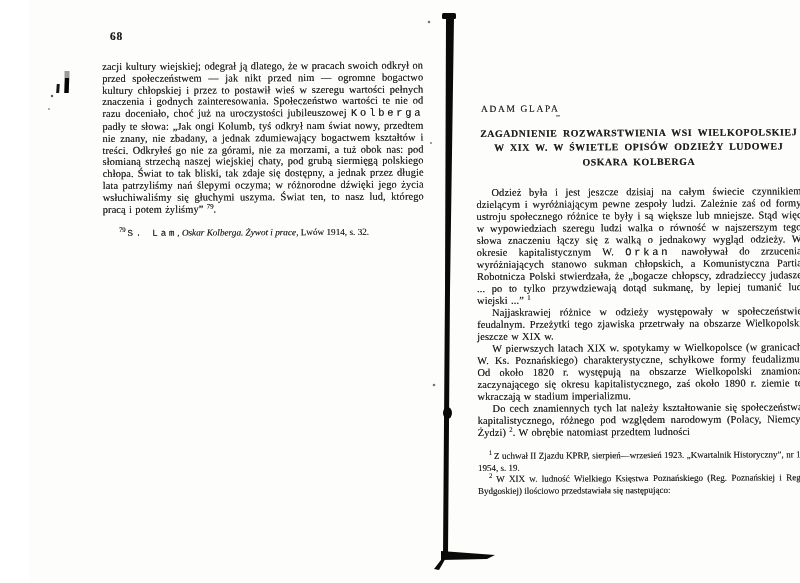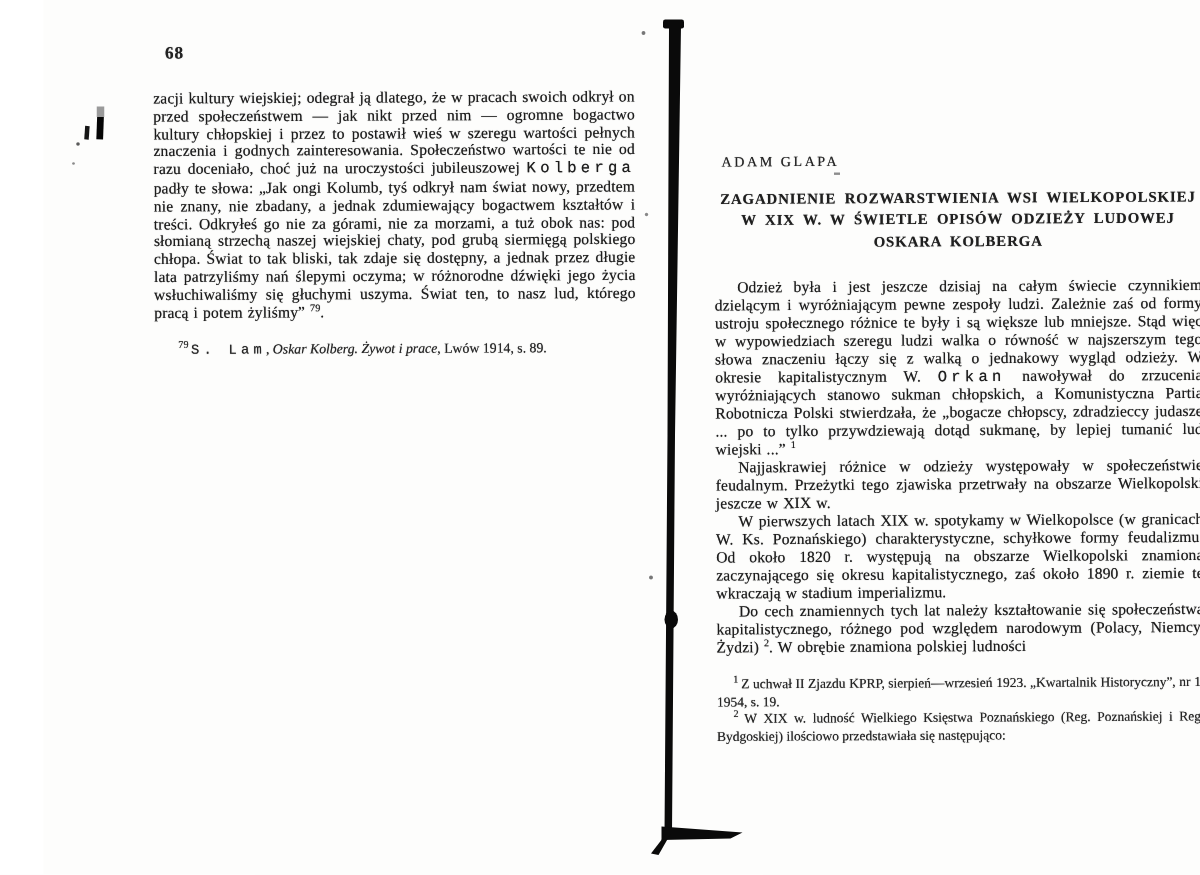--- a/index.html
+++ b/index.html
@@ -91,41 +91,41 @@
 <div class="canvas">
 
   <div class="page-left soft">
     <div class="pageno">68</div>
 
     <div class="para">
       <span>zacji kultury wiejskiej; odegrał ją dlatego, że w pracach swoich odkrył on przed społeczeństwem — jak nikt przed nim — ogromne bogactwo kultury chłopskiej i przez to postawił wieś w szeregu wartości pełnych znaczenia i godnych zainteresowania. Społeczeństwo wartości te nie od razu doceniało, choć już na uroczystości jubileuszowej </span><span class="ls">Kolberga</span><span> padły te słowa: „Jak ongi Kolumb, tyś odkrył nam świat nowy, przedtem nie znany, nie zbadany, a jednak zdumiewający bogactwem kształtów i treści. Odkryłeś go nie za górami, nie za morzami, a tuż obok nas: pod słomianą strzechą naszej wiejskiej chaty, pod grubą siermięgą polskiego chłopa. Świat to tak bliski, tak zdaje się dostępny, a jednak przez długie lata patrzyliśmy nań ślepymi oczyma; w różnorodne dźwięki jego życia wsłuchiwaliśmy się głuchymi uszyma. Świat ten, to nasz lud, którego pracą i potem żyliśmy” </span><sup class="fn">79</sup><span>.</span>
     </div>
 
     <div class="footnote-left">
-      <sup class="fn">79 </sup><span class="ls">S. Lam</span><span>, </span><span class="it">Oskar Kolberg. Żywot i prace</span><span>, Lwów 1914, s. 89.</span>
+      <sup class="fn">79 </sup><span class="ls">S. Lam</span><span>, </span><span class="it">Oskar Kolberga. Żywot i prace</span><span>, Lwów 1914, s. 32.</span>
     </div>
   </div>
 
   <div class="page-right soft">
     <div class="author">ADAM GLAPA</div>
 
     <div class="title">
       <div class="tline">ZAGADNIENIE ROZWARSTWIENIA WSI WIELKOPOLSKIEJ</div>
       <div class="tline">W XIX W. W ŚWIETLE OPISÓW ODZIEŻY LUDOWEJ</div>
       <div class="tline">OSKARA KOLBERGA</div>
     </div>
 
     <div class="body-right">
       <p><span>Odzież była i jest jeszcze dzisiaj na całym świecie czynnikiem dzielącym i wyróżniającym pewne zespoły ludzi. Zależnie zaś od formy ustroju społecznego różnice te były i są większe lub mniejsze. Stąd więc w wypowiedziach szeregu ludzi walka o równość w najszerszym tego słowa znaczeniu łączy się z walką o jednakowy wygląd odzieży. W okresie kapitalistycznym W. </span><span class="ls">Orkan</span><span> nawoływał do zrzucenia wyróżniających stanowo sukman chłopskich, a Komunistyczna Partia Robotnicza Polski stwierdzała, że „bogacze chłopscy, zdradzieccy judasze ... po to tylko przywdziewają dotąd sukmanę, by lepiej tumanić lud wiejski ...” </span><sup class="fn">1</sup></p>
 
       <p>Najjaskrawiej różnice w odzieży występowały w społeczeństwie feudalnym. Przeżytki tego zjawiska przetrwały na obszarze Wielkopolski jeszcze w XIX w.</p>
 
       <p>W pierwszych latach XIX w. spotykamy w Wielkopolsce (w granicach W. Ks. Poznańskiego) charakterystyczne, schyłkowe formy feudalizmu. Od około 1820 r. występują na obszarze Wielkopolski znamiona zaczynającego się okresu kapitalistycznego, zaś około 1890 r. ziemie te wkraczają w stadium imperializmu.</p>
 
-      <p><span>Do cech znamiennych tych lat należy kształtowanie się społeczeństwa kapitalistycznego, różnego pod względem narodowym (Polacy, Niemcy, Żydzi) </span><sup class="fn">2</sup><span>. W obrębie znamiona polskiej ludności</span></p>
+      <p><span>Do cech znamiennych tych lat należy kształtowanie się społeczeństwa kapitalistycznego, różnego pod względem narodowym (Polacy, Niemcy, Żydzi) </span><sup class="fn">2</sup><span>. W obrębie natomiast przedtem ludności</span></p>
     </div>
 
     <div class="footnotes-right">
       <p><sup class="fn">1 </sup><span>Z uchwał II Zjazdu KPRP, sierpień—wrzesień 1923. „Kwartalnik Historyczny”, nr 1, 1954, s. 19.</span></p>
       <p><sup class="fn">2 </sup><span>W XIX w. ludność Wielkiego Księstwa Poznańskiego (Reg. Poznańskiej i Reg. Bydgoskiej) ilościowo przedstawiała się następująco:</span></p>
     </div>
   </div>
 
   <svg class="artifacts" width="800" height="583" viewBox="0 0 800 583">
 

